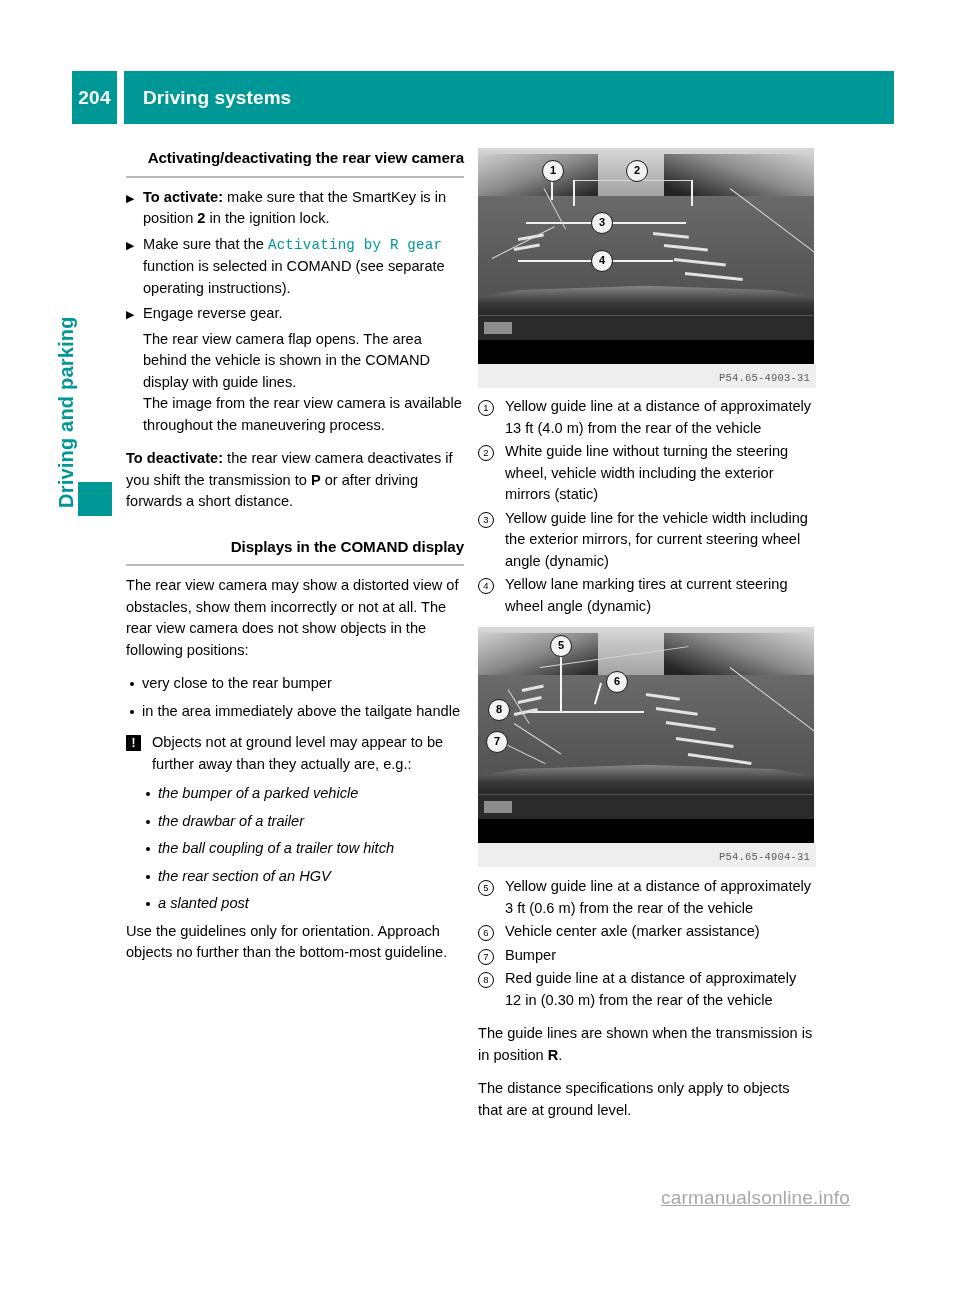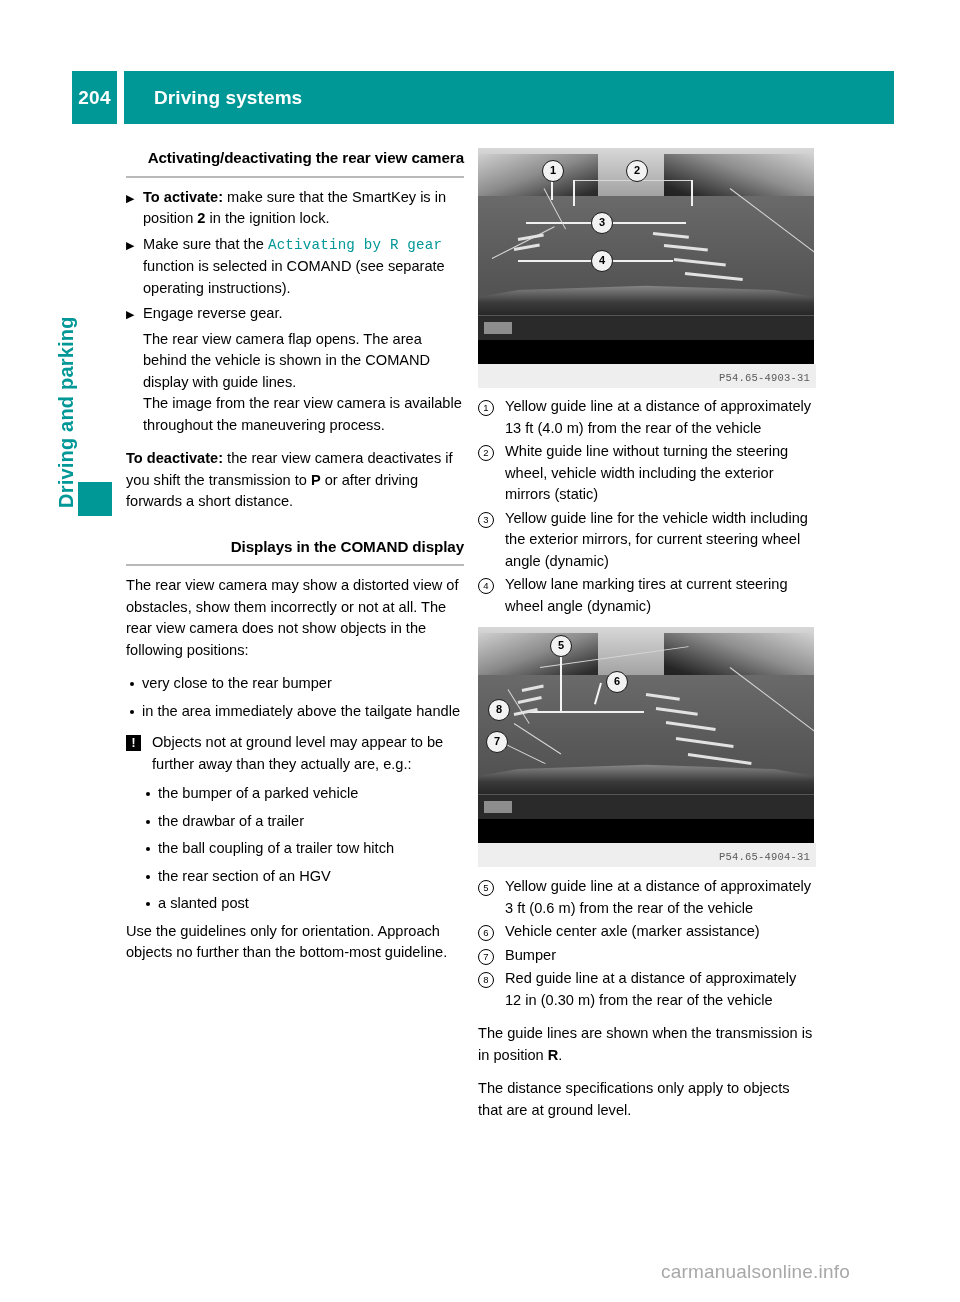--- a/index.html
+++ b/index.html
@@ -38,21 +38,21 @@
   }
   .header-gap { width: 7px; background: #ffffff; }
   .header-title {
     flex: 1;
     background: #009897;
     color: #ffffff;
     font-size: 19px;
     font-weight: bold;
     display: flex;
     align-items: center;
-    padding-left: 30px;
+    padding-left: 19px;
     box-sizing: border-box;
     letter-spacing: 0.1px;
   }
 
   
   .side-tab {
     position: absolute;
     left: 78px;
     top: 248px;
     width: 30px;
@@ -131,21 +131,21 @@
   .bullet::before {
     content: "";
     position: absolute;
     left: 4px;
     top: 9px;
     width: 4px;
     height: 4px;
     border-radius: 50%;
     background: #000;
   }
-  .bullet-in { padding-left: 32px; }
+  .bullet-in { padding-left: 32px; font-style: italic; }
   .bullet-in::before { left: 20px; }
 
   
   .note {
     position: relative;
     padding-left: 26px;
     margin-bottom: 8px;
     margin-top: 10px;
   }
   .note-mark {
@@ -278,24 +278,25 @@
     top: 4px;
     font-size: 10.5px;
     color: #5a5a5a;
     font-family: Liberation Mono, monospace;
     letter-spacing: 0.2px;
   }
 
   .watermark {
     position: absolute;
     left: 661px;
-    top: 1261px;
+    top: 1187px;
     font-size: 19px;
     color: #a8a8a8;
     letter-spacing: 0.2px;
+    text-decoration: underline;
   }
 </style>
 </head>
 <body>
 
 <div class="header">
   <div class="header-page">204</div>
   <div class="header-gap"></div>
   <div class="header-title">Driving systems</div>
 </div>

